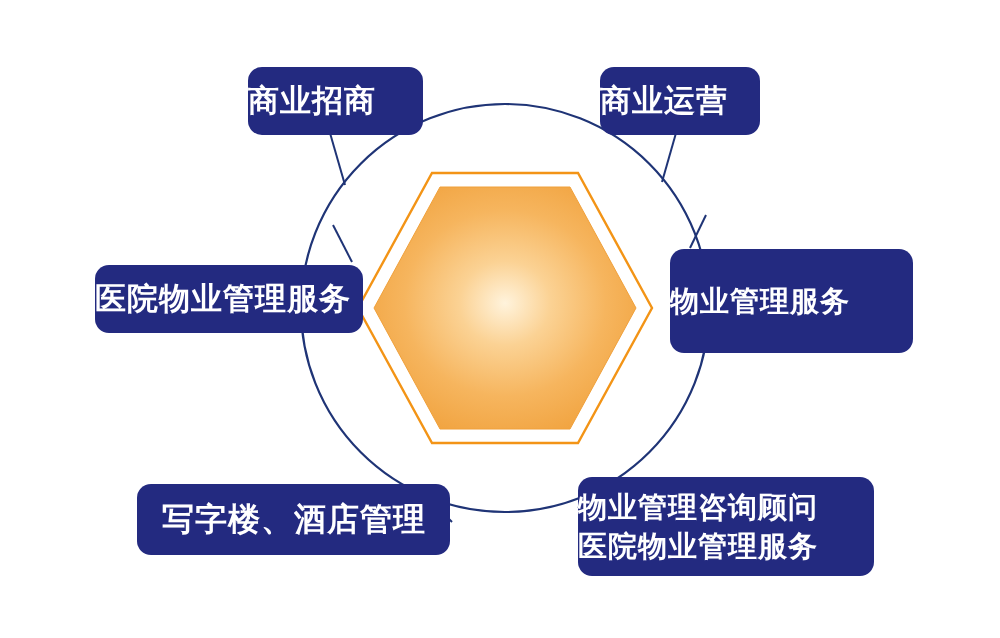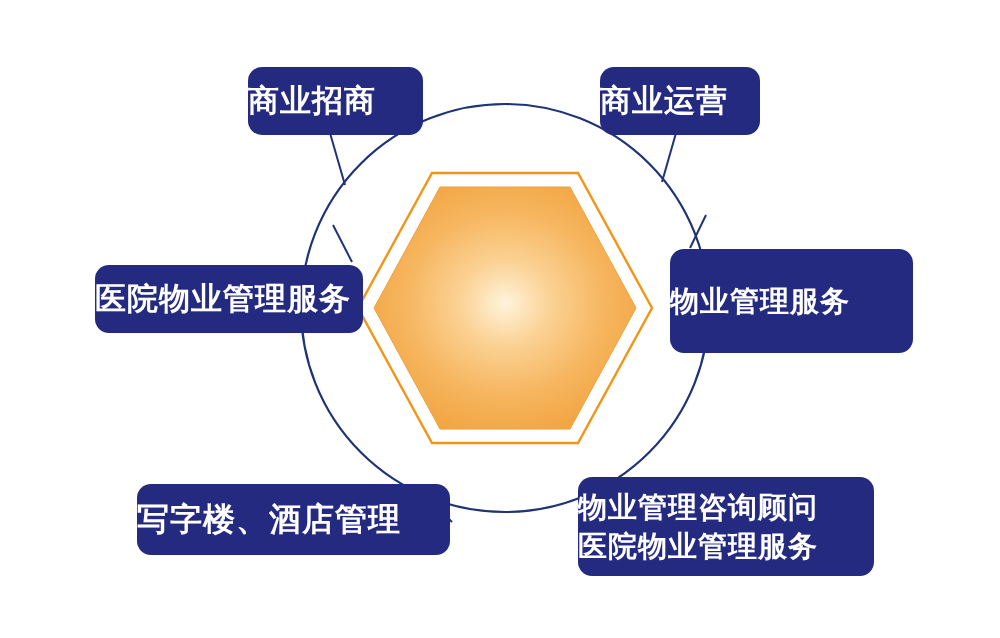--- a/index.html
+++ b/index.html
@@ -59,20 +59,21 @@
     font-size: 31px;
     margin-left: 7px;
   }
   #node-xiezilou-shangye {
     left: 670px; top: 249px; width: 243px; height: 104px;
     font-size: 29px;
   }
   #node-xiezilou-jiudian {
     left: 137px; top: 484px; width: 313px; height: 71px;
     font-size: 32px;
+    padding-left: 25px;
   }
   #node-zixun-guwen {
     left: 578px; top: 477px; width: 296px; height: 99px;
     font-size: 29px;
   }
 
   
   #hex-text {
     position: absolute;
     left: 358px;

